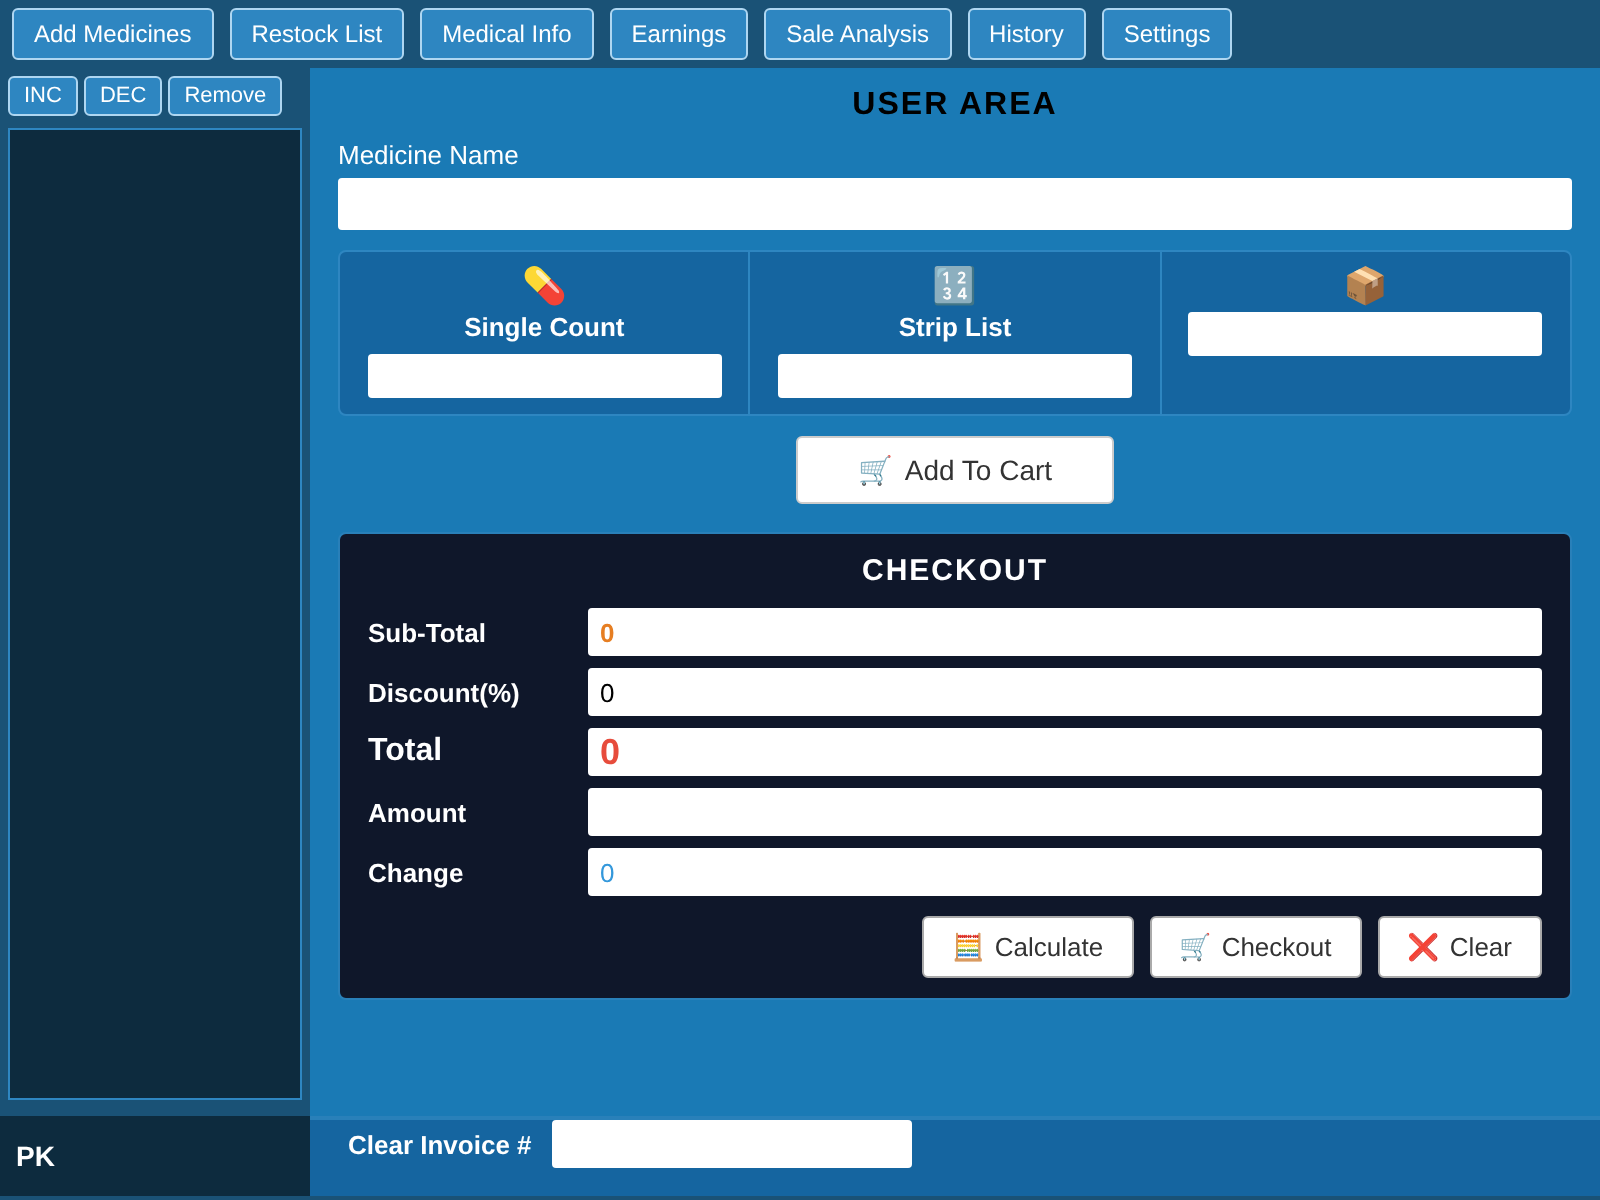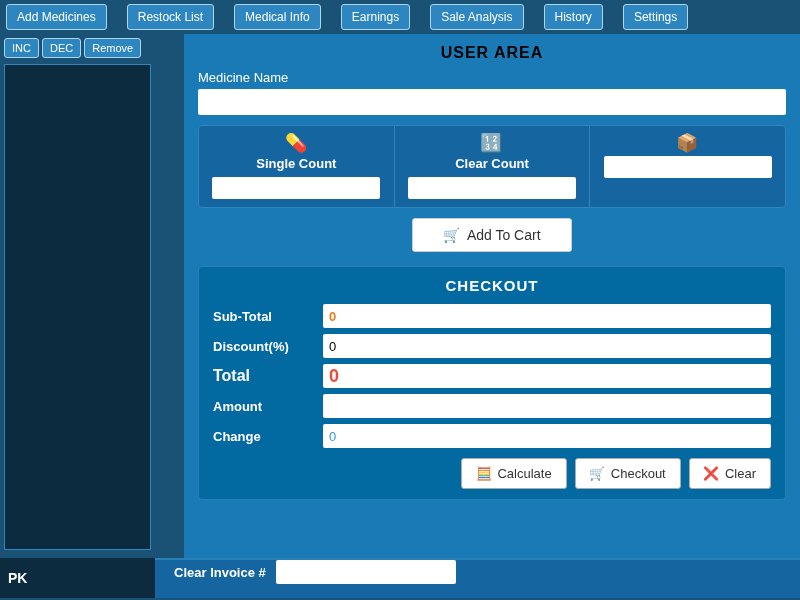--- a/index.html
+++ b/index.html
@@ -9,38 +9,37 @@
       overflow: hidden;
       font-family: Arial, sans-serif;
       background: #1a5276;
     }
 
     
     .top-nav {
       display: flex;
       background: #1a5276;
       padding: 4px 6px;
-      gap: 20px;
+      gap: 8px;
     }
     .nav-btn {
       background: #2e86c1;
       color: white;
       border: 1px solid #aed6f1;
       padding: 5px 10px;
       font-size: 12px;
       cursor: pointer;
       border-radius: 3px;
       white-space: nowrap;
     }
 
     
     .main-layout {
       display: flex;
       height: calc(600px - 36px - 40px);
-      gap: 29px;
     }
 
     
     .sidebar {
       width: 155px;
       background: #1a5276;
       padding: 4px;
     }
     .sidebar-controls {
       display: flex;
@@ -150,21 +149,21 @@
       font-size: 14px;
       cursor: pointer;
       border-radius: 3px;
       display: inline-flex;
       align-items: center;
       gap: 6px;
     }
 
     
     .checkout-section {
-      background: #0369a1;
+      background: #0f172a;
       border-radius: 4px;
       padding: 10px 14px;
       border: 1px solid #2980b9;
     }
     .checkout-title {
       text-align: center;
       color: white;
       font-size: 15px;
       font-weight: bold;
       margin-bottom: 10px;
@@ -295,21 +294,21 @@
 
     
     <div class="count-section">
       <div class="count-col">
         <span class="count-icon">💊</span>
         <span class="count-label">Single Count</span>
         <input class="count-input" type="text" style="">
       </div>
       <div class="count-col">
         <span class="count-icon">🔢</span>
-        <span class="count-label">Clear Count</span>
+        <span class="count-label">Strip List</span>
         <input class="count-input" type="text" style="">
       </div>
       <div class="count-col">
         <span class="count-icon">📦</span>
         <input class="count-input" type="text" style="">
       </div>
     </div>
 
     
     <div class="add-to-cart-wrap">

